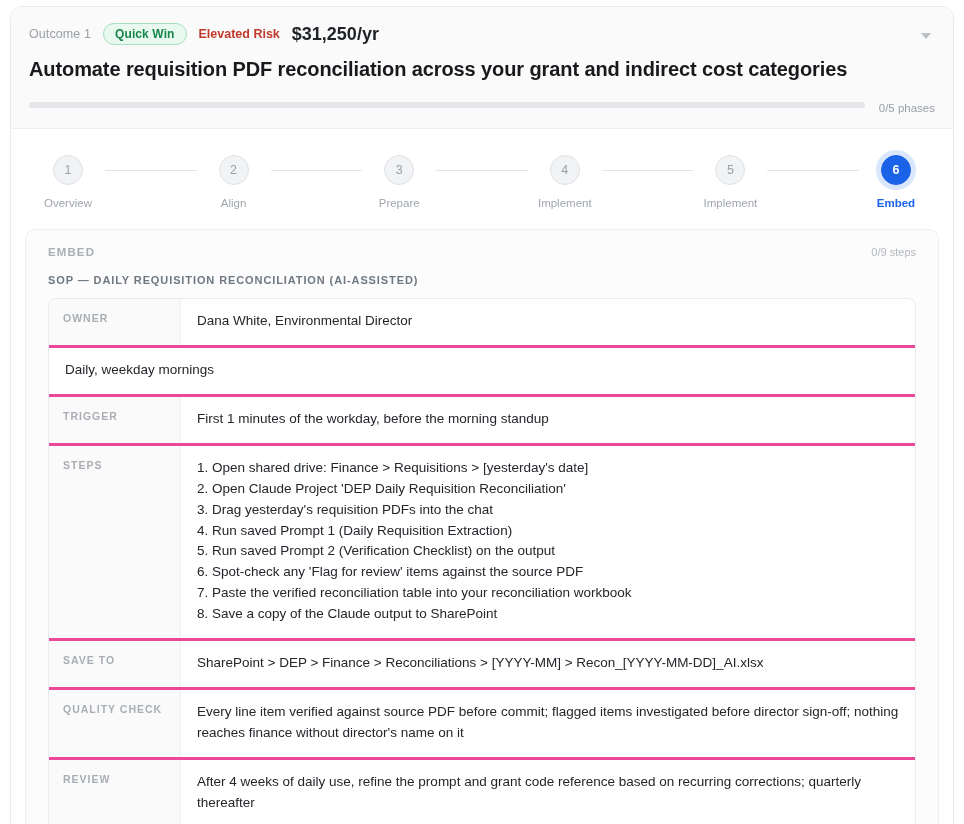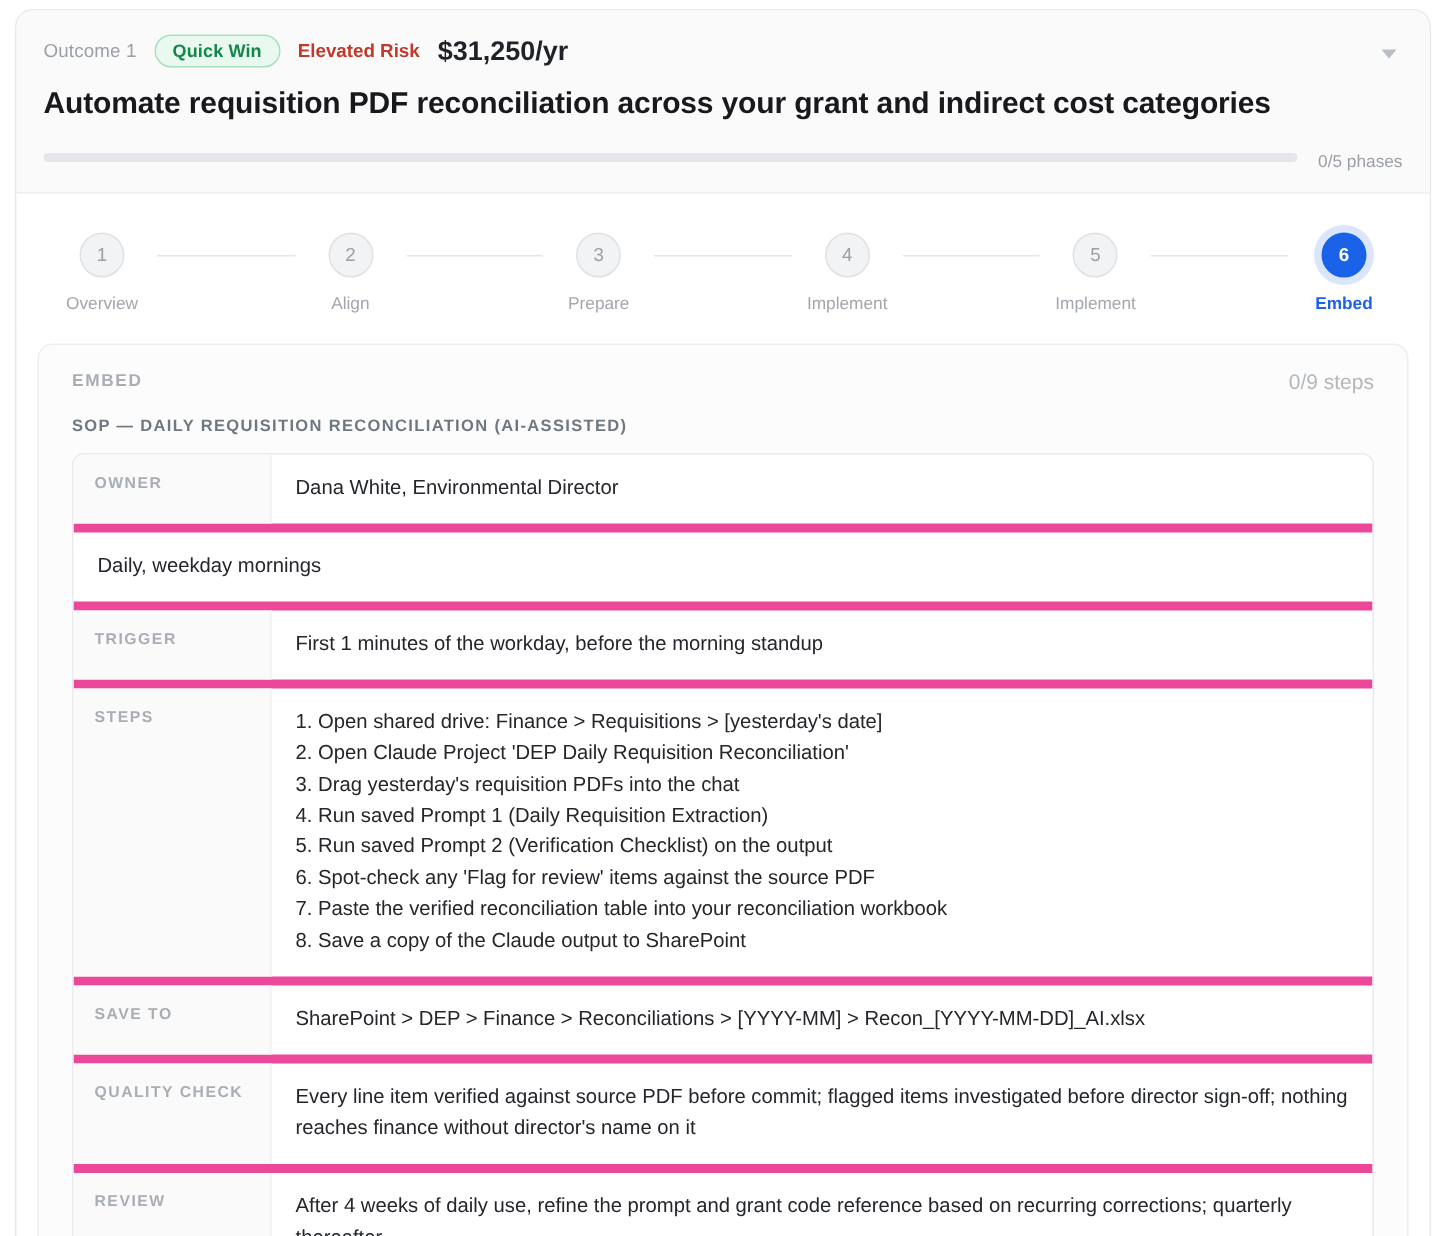--- a/index.html
+++ b/index.html
@@ -192,42 +192,42 @@
     align-items: center;
     justify-content: space-between;
   }
   .phase-name {
     font-size: 11.5px;
     letter-spacing: 1.1px;
     color: #a9aeb4;
     font-weight: bold;
   }
   .phase-steps-count {
-    font-size: 14px;
+    font-size: 11px;
     color: #b3b8bd;
   }
   .sop-title {
     margin-top: 16px;
     font-size: 11px;
     letter-spacing: 0.9px;
     font-weight: bold;
     color: #6f7881;
   }
 
   
   .sop-table {
     margin-top: 12px;
     border: 1px solid #e9ebee;
     border-radius: 8px;
     overflow: hidden;
     background: #ffffff;
   }
   .sop-row {
     display: flex;
-    border-bottom: 6px solid #ec4899;
+    border-bottom: 3px solid #ec4899;
     min-height: 38px;
   }
   .sop-row:last-child { border-bottom: none; }
   .sop-key {
     flex: 0 0 132px;
     background: #fafafb;
     border-right: 1px solid #eff0f2;
     padding: 13px 14px 13px 14px;
     font-size: 10.5px;
     letter-spacing: 1px;

